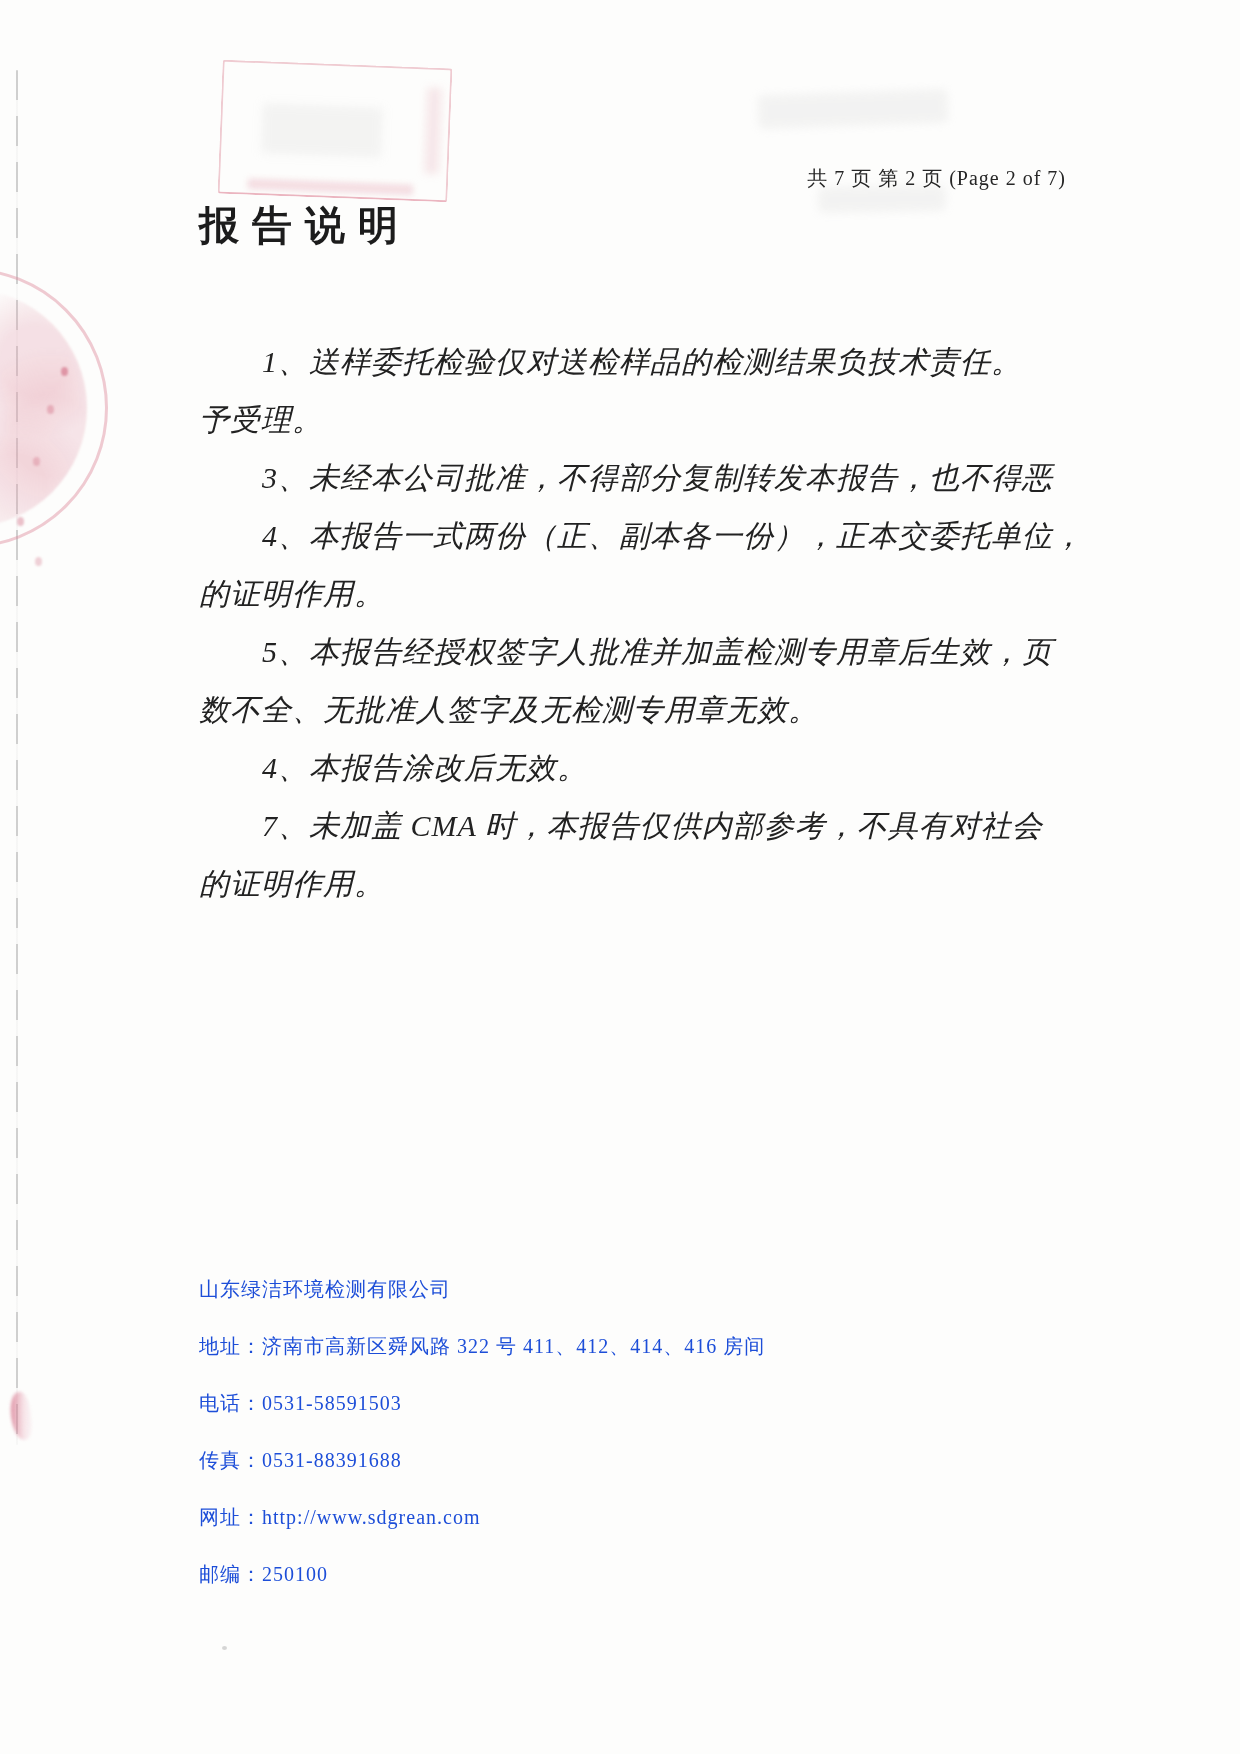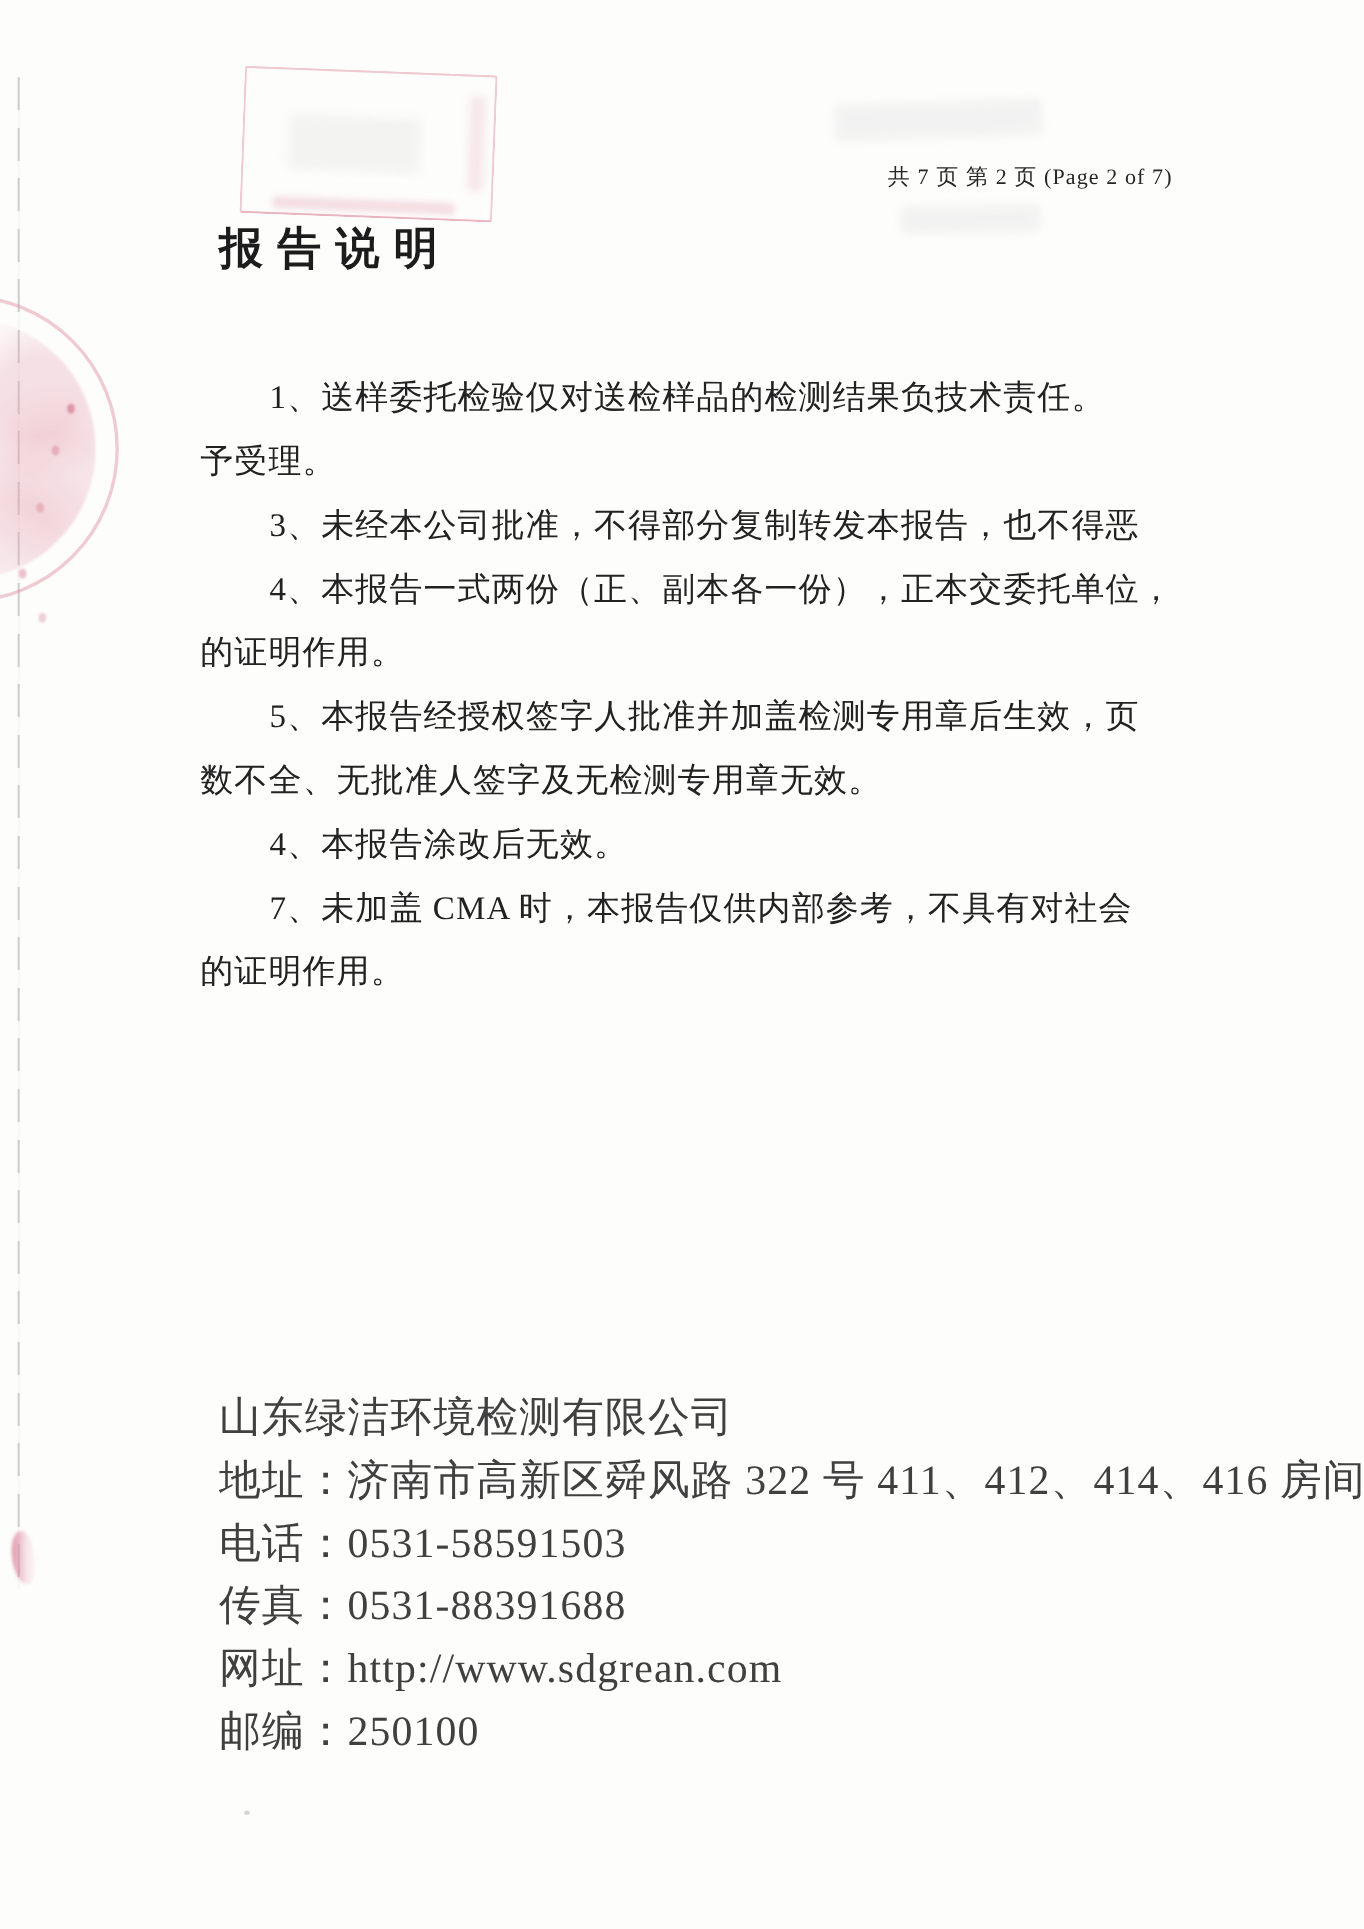--- a/index.html
+++ b/index.html
@@ -64,44 +64,44 @@
   .stamp-streak{
     position:absolute;left:11px;top:1392px;width:20px;height:48px;
     background:linear-gradient(100deg, rgba(214,110,135,.65) 18%, rgba(235,180,195,.35) 60%, rgba(235,180,195,0));
     border-radius:60% 40% 50% 50%;
     transform:rotate(-10deg);
     filter:blur(1.5px);
   }
 
   
   .pagination{
-    position:absolute;top:146px;right:174px;height:30px;line-height:30px;
+    position:absolute;top:163px;right:174px;height:30px;line-height:30px;
     font-size:20px;letter-spacing:1px;color:#262626;white-space:nowrap;
   }
 
   
   .title{
     position:absolute;top:201px;left:199px;width:866px;height:50px;line-height:50px;
     font-size:40px;font-weight:bold;letter-spacing:13px;
     color:#1c1c1c;
   }
 
   
-  .notes{position:absolute;top:333px;left:182px;width:866px;}
+  .notes{position:absolute;top:333px;left:199px;width:866px;font-style:italic;}
   .notes .line{
     height:58px;line-height:58px;font-size:30px;letter-spacing:1px;
     white-space:nowrap;color:#222;
   }
   .notes .line.indent{padding-left:63px;}
 
   
   .company{position:absolute;top:1261px;left:199px;width:900px;}
   .company .cline{
-    height:57px;line-height:57px;font-size:38px;letter-spacing:1px;
-    white-space:nowrap;color:#404040;
+    height:57px;line-height:57px;font-size:20px;letter-spacing:1px;
+    white-space:nowrap;color:#1d4ed8;
   }
 </style>
 </head>
 <body>
 
 <div class="page">
 
   <div class="edge-line"></div>
   <div class="bleed bleed1"></div>
   <div class="bleed bleed2"></div>

